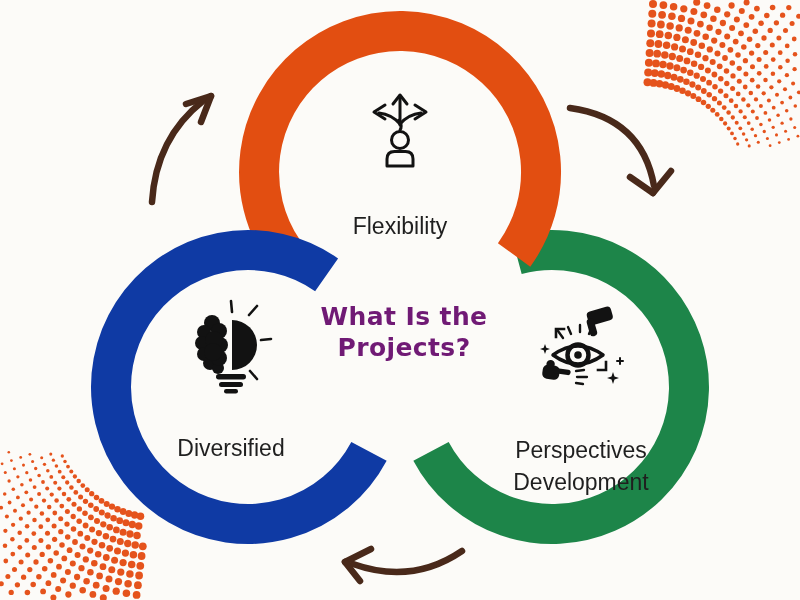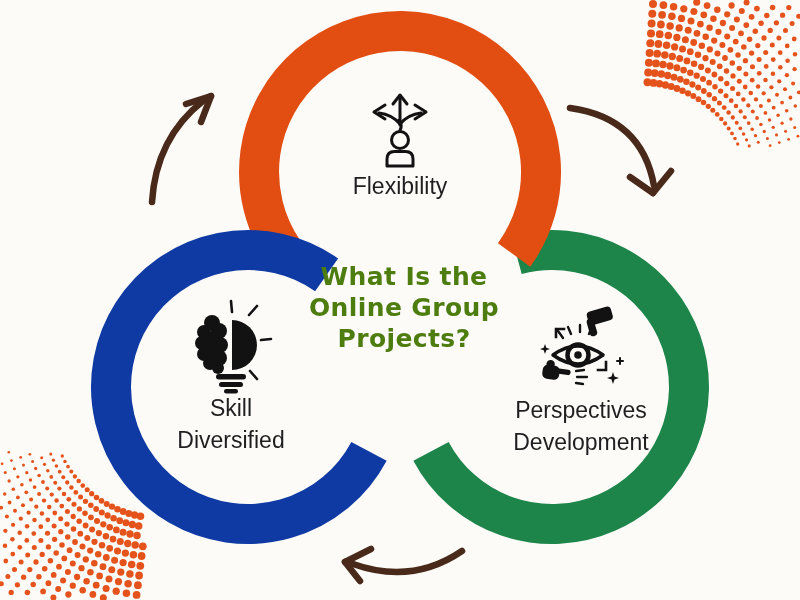--- a/index.html
+++ b/index.html
@@ -1,26 +1,26 @@
 <!DOCTYPE html>
 <html><head>
 <meta charset="utf-8">
 <style>
   html,body{margin:0;padding:0;background:#e9e9e9;}
   .stage{
     position:relative;width:800px;height:600px;background:#FCFBF8;
     overflow:hidden;font-family:"Liberation Sans",sans-serif;
   }
   .stage svg{position:absolute;left:0;top:0;}
-  .txt{position:absolute;text-align:center;color:#1e1e1e;}
+  .txt{position:absolute;text-align:center;color:#1e1e1e;margin-top:40px;}
   .center-title{
     left:252px;top:261px;width:304px;
     font-family:"DejaVu Sans","Liberation Sans",sans-serif;
     font-weight:700;font-size:25px;line-height:31px;
-    letter-spacing:0.4px;color:#4d7c0f;
+    letter-spacing:0.4px;color:#701a75;
   }
   .node-label{font-size:23px;line-height:32px;color:#1f1f1f;}
   .lbl-flex{left:300px;top:170px;width:200px;}
   .lbl-skill{left:131px;top:392px;width:200px;}
   .lbl-persp{left:481px;top:394px;width:200px;}
 </style>
 </head>
 <body>
 
 <div class="stage">
@@ -563,28 +563,26 @@
         <circle cx="27.4" cy="592.5" r="2.76"></circle>
         <circle cx="17.4" cy="584.8" r="2.64"></circle>
         <circle cx="7.9" cy="576.6" r="2.52"></circle>
         <circle cx="11.2" cy="592.4" r="2.64"></circle>
         <circle cx="1.3" cy="583.8" r="2.52"></circle>
       </g>
   </svg>
 
   <div class="txt center-title">
     <div>What Is the</div>
-    <div>Online Group</div>
     <div>Projects?</div>
   </div>
 
   <div class="txt node-label lbl-flex">Flexibility</div>
 
   <div class="txt node-label lbl-skill">
-    <div>Skill</div>
     <div>Diversified</div>
   </div>
 
   <div class="txt node-label lbl-persp">
     <div>Perspectives</div>
     <div>Development</div>
   </div>
 
 </div>
 

